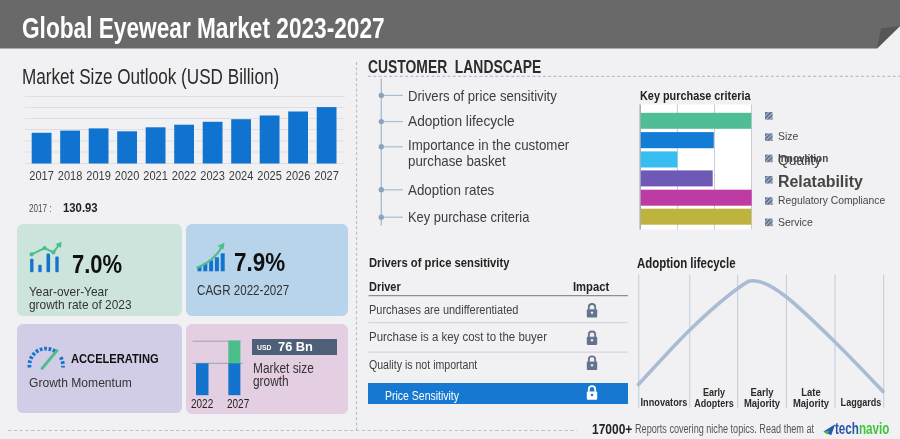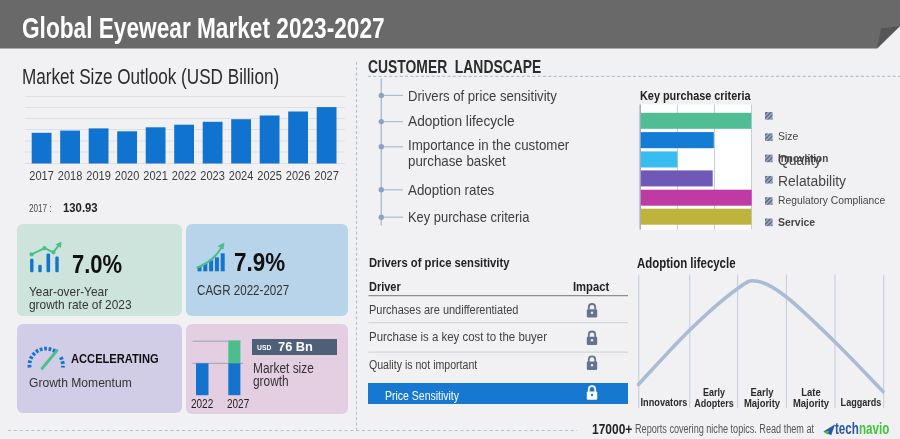--- a/index.html
+++ b/index.html
@@ -206,23 +206,23 @@
 <div class="abs" style="left:369.1px;top:280.2px;font-size:13px;font-weight:bold;color:#222222;line-height:1;transform:scaleX(0.844);transform-origin:0 0;">Driver</div>
 <div class="abs" style="left:573.0px;top:280.2px;font-size:13px;font-weight:bold;color:#222222;line-height:1;transform:scaleX(0.864);transform-origin:0 0;">Impact</div>
 <div class="abs" style="left:369.1px;top:304.2px;font-size:12.5px;font-weight:normal;color:#3f3f3f;line-height:1;transform:scaleX(0.879);transform-origin:0 0;">Purchases are undifferentiated</div>
 <div class="abs" style="left:369.1px;top:331.4px;font-size:12.5px;font-weight:normal;color:#3f3f3f;line-height:1;transform:scaleX(0.915);transform-origin:0 0;">Purchase is a key cost to the buyer</div>
 <div class="abs" style="left:369.1px;top:358.6px;font-size:12.5px;font-weight:normal;color:#3f3f3f;line-height:1;transform:scaleX(0.847);transform-origin:0 0;">Quality is not important</div>
 <div class="abs" style="left:384.9px;top:388.6px;font-size:13.5px;font-weight:normal;color:#ffffff;line-height:1;transform:scaleX(0.777);transform-origin:0 0;">Price Sensitivity</div>
 <div class="abs" style="left:639.8px;top:88.6px;font-size:13.5px;font-weight:bold;color:#222222;line-height:1;transform:scaleX(0.805);transform-origin:0 0;">Key purchase criteria</div>
 <div class="abs" style="left:778.4px;top:110.1px;font-size:10px;font-weight:bold;color:#454545;line-height:1;transform:scaleX(0.994);transform-origin:0 0;margin-top:44px;">Innovation</div>
 <div class="abs" style="left:778.4px;top:131.4px;font-size:10.5px;font-weight:normal;color:#454545;line-height:1;transform:scaleX(0.994);transform-origin:0 0;">Size</div>
 <div class="abs" style="left:778.4px;top:152.7px;font-size:14px;font-weight:normal;color:#454545;line-height:1;transform:scaleX(0.994);transform-origin:0 0;">Quality</div>
-<div class="abs" style="left:778.4px;top:174.0px;font-size:14px;font-weight:normal;color:#454545;line-height:1;transform:scaleX(0.994);transform-origin:0 0;">Relatability</div>
+<div class="abs" style="left:778.4px;top:174.0px;font-size:16px;font-weight:bold;color:#454545;line-height:1;transform:scaleX(0.994);transform-origin:0 0;">Relatability</div>
 <div class="abs" style="left:778.4px;top:195.3px;font-size:10.5px;font-weight:normal;color:#454545;line-height:1;transform:scaleX(0.982);transform-origin:0 0;">Regulatory Compliance</div>
-<div class="abs" style="left:778.4px;top:216.6px;font-size:10.5px;font-weight:bold;color:#454545;line-height:1;transform:scaleX(0.994);transform-origin:0 0;">Service</div>
+<div class="abs" style="left:778.4px;top:216.6px;font-size:10.5px;font-weight:normal;color:#454545;line-height:1;transform:scaleX(0.994);transform-origin:0 0;">Service</div>
 <div class="abs" style="left:637.2px;top:256.2px;font-size:14px;font-weight:bold;color:#222222;line-height:1;transform:scaleX(0.817);transform-origin:0 0;">Adoption lifecycle</div>
 <div class="abs" style="left:592.0px;top:421.7px;font-size:14.5px;font-weight:bold;color:#222222;line-height:1;transform:scaleX(0.826);transform-origin:0 0;">17000+</div>
 <div class="abs" style="left:634.8px;top:423.2px;font-size:12px;font-weight:normal;color:#555555;line-height:1;transform:scaleX(0.758);transform-origin:0 0;">Reports covering niche topics. Read them at</div>
 <div class="abs" style="left:664.3px;top:396.9px;font-size:11px;font-weight:bold;color:#2b2b2b;line-height:10.7px;text-align:center;transform:translateX(-50%) scaleX(0.833);">Innovators</div>
 <div class="abs" style="left:713.8px;top:386.9px;font-size:11px;font-weight:bold;color:#2b2b2b;line-height:10.7px;text-align:center;transform:translateX(-50%) scaleX(0.818);">Early<br>Adopters</div>
 <div class="abs" style="left:762.0px;top:386.9px;font-size:11px;font-weight:bold;color:#2b2b2b;line-height:10.7px;text-align:center;transform:translateX(-50%) scaleX(0.858);">Early<br>Majority</div>
 <div class="abs" style="left:810.7px;top:386.9px;font-size:11px;font-weight:bold;color:#2b2b2b;line-height:10.7px;text-align:center;transform:translateX(-50%) scaleX(0.858);">Late<br>Majority</div>
 <div class="abs" style="left:861.4px;top:396.9px;font-size:11px;font-weight:bold;color:#2b2b2b;line-height:10.7px;text-align:center;transform:translateX(-50%) scaleX(0.824);">Laggards</div>
 <div class="abs" style="left:835.3px;top:420.6px;font-size:16px;font-weight:bold;line-height:1;transform:scaleX(0.727);transform-origin:0 0;"><span style="color:#2a56a8;">tech</span><span style="color:#3fc53c;">navio</span></div>
 

